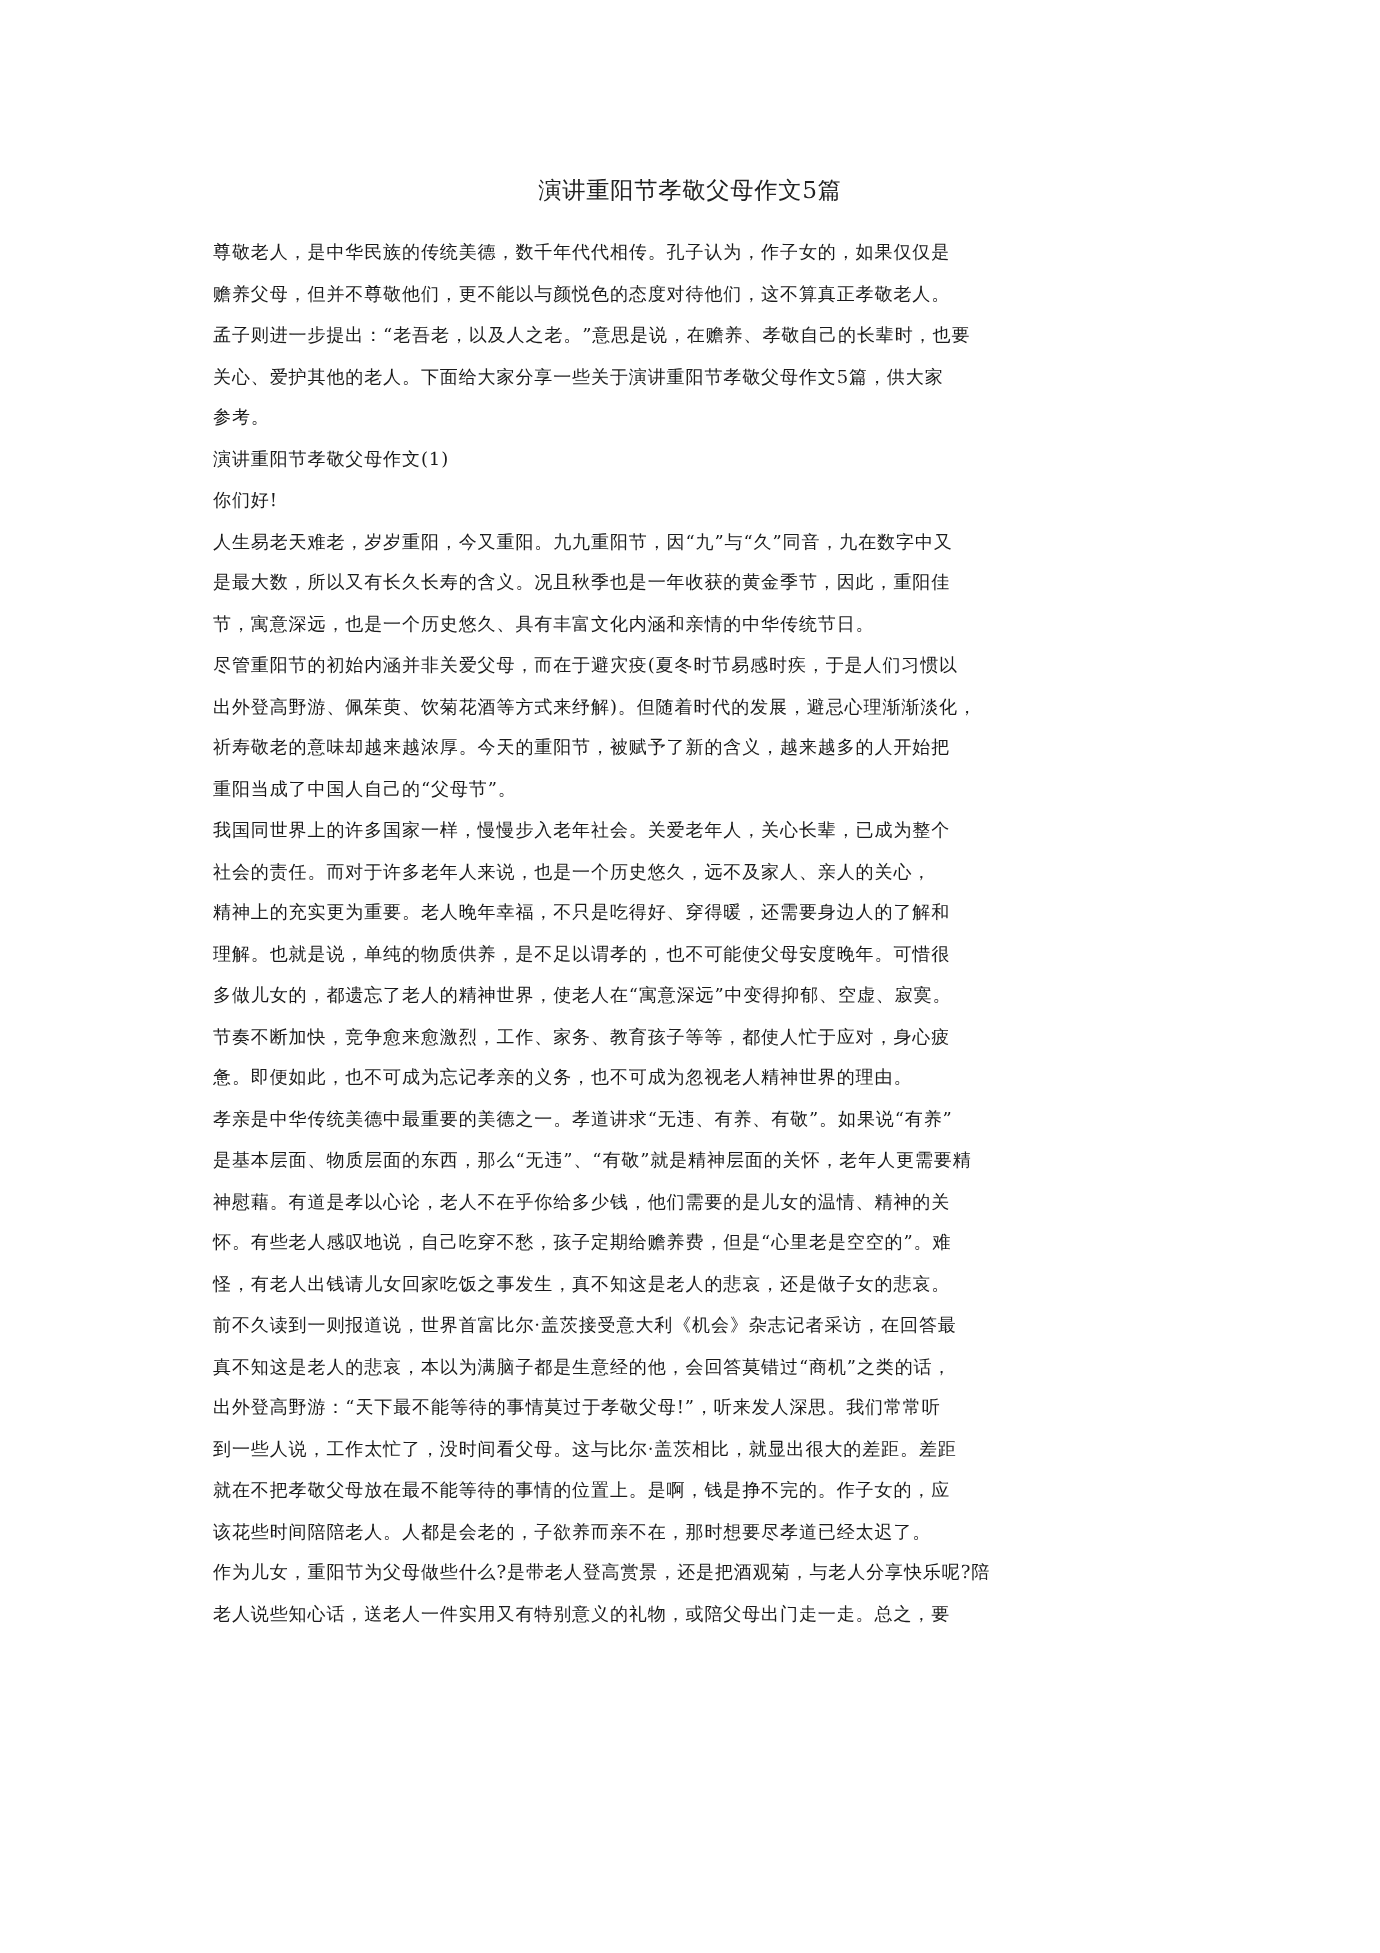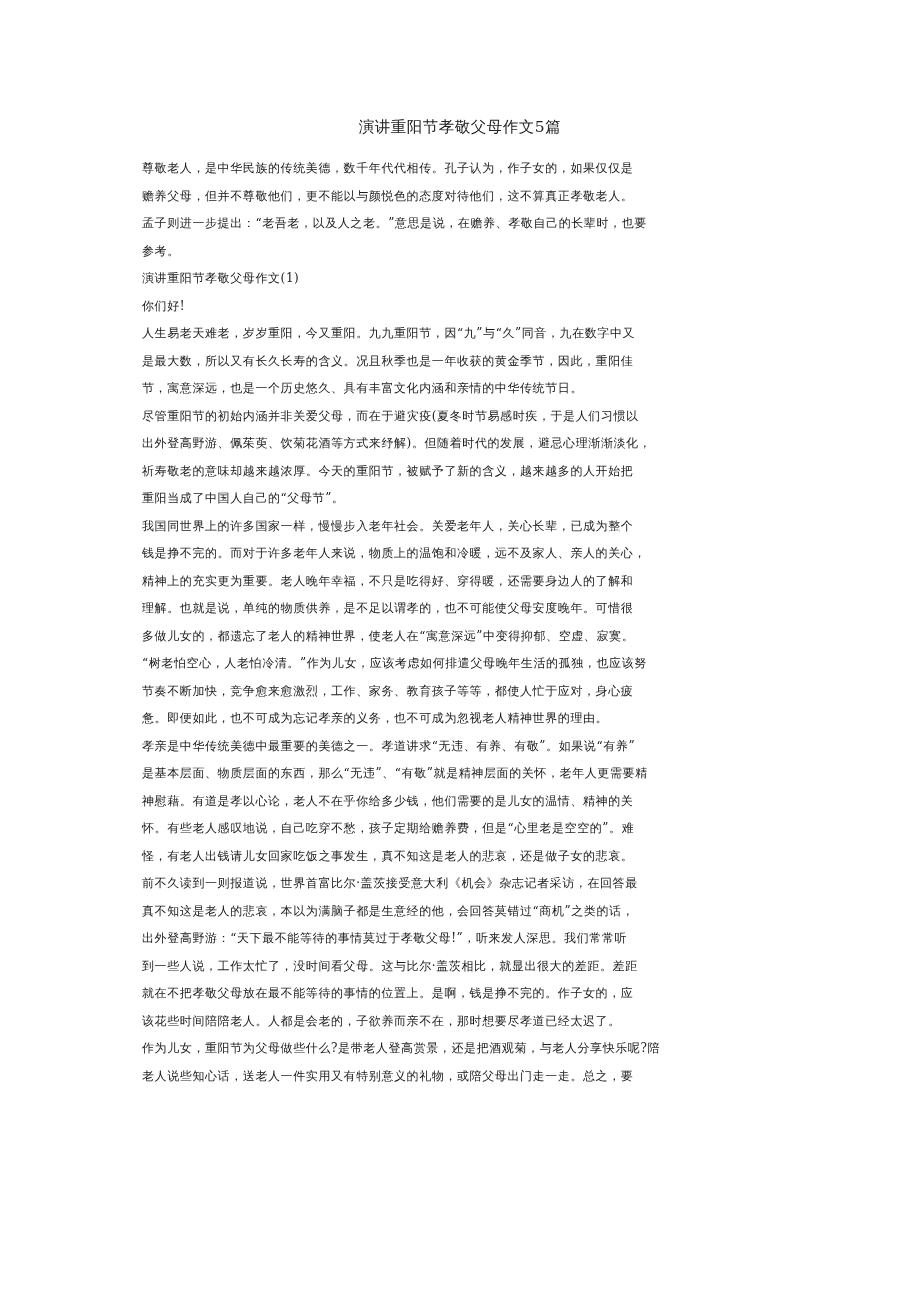--- a/index.html
+++ b/index.html
@@ -26,36 +26,36 @@
 </style>
 </head>
 <body>
 
 <div class="page">
   <div class="title">演讲重阳节孝敬父母作文5篇</div>
   <div class="body" id="doc-body">
       <span class="line">尊敬老人，是中华民族的传统美德，数千年代代相传。孔子认为，作子女的，如果仅仅是</span>
       <span class="line">赡养父母，但并不尊敬他们，更不能以与颜悦色的态度对待他们，这不算真正孝敬老人。</span>
       <span class="line">孟子则进一步提出：“老吾老，以及人之老。”意思是说，在赡养、孝敬自己的长辈时，也要</span>
+      <span class="line">关心、爱护其他的老人。下面给大家分享一些关于演讲重阳节孝敬父母作文5篇，供大家</span>
       <span class="line">参考。</span>
       <span class="line">演讲重阳节孝敬父母作文(1)</span>
       <span class="line">你们好!</span>
       <span class="line">人生易老天难老，岁岁重阳，今又重阳。九九重阳节，因“九”与“久”同音，九在数字中又</span>
       <span class="line">是最大数，所以又有长久长寿的含义。况且秋季也是一年收获的黄金季节，因此，重阳佳</span>
       <span class="line">节，寓意深远，也是一个历史悠久、具有丰富文化内涵和亲情的中华传统节日。</span>
       <span class="line">尽管重阳节的初始内涵并非关爱父母，而在于避灾疫(夏冬时节易感时疾，于是人们习惯以</span>
       <span class="line">出外登高野游、佩茱萸、饮菊花酒等方式来纾解)。但随着时代的发展，避忌心理渐渐淡化，</span>
       <span class="line">祈寿敬老的意味却越来越浓厚。今天的重阳节，被赋予了新的含义，越来越多的人开始把</span>
       <span class="line">重阳当成了中国人自己的“父母节”。</span>
       <span class="line">我国同世界上的许多国家一样，慢慢步入老年社会。关爱老年人，关心长辈，已成为整个</span>
-      <span class="line">钱是挣不完的。而对于许多老年人来说，物质上的温饱和冷暖，远不及家人、亲人的关心，</span>
+      <span class="line">社会的责任。而对于许多老年人来说，也是一个历史悠久，远不及家人、亲人的关心，</span>
       <span class="line">精神上的充实更为重要。老人晚年幸福，不只是吃得好、穿得暖，还需要身边人的了解和</span>
       <span class="line">理解。也就是说，单纯的物质供养，是不足以谓孝的，也不可能使父母安度晚年。可惜很</span>
       <span class="line">多做儿女的，都遗忘了老人的精神世界，使老人在“寓意深远”中变得抑郁、空虚、寂寞。</span>
-      <span class="line">“树老怕空心，人老怕冷清。”作为儿女，应该考虑如何排遣父母晚年生活的孤独，也应该努</span>
       <span class="line">节奏不断加快，竞争愈来愈激烈，工作、家务、教育孩子等等，都使人忙于应对，身心疲</span>
       <span class="line">惫。即便如此，也不可成为忘记孝亲的义务，也不可成为忽视老人精神世界的理由。</span>
       <span class="line">孝亲是中华传统美德中最重要的美德之一。孝道讲求“无违、有养、有敬”。如果说“有养”</span>
       <span class="line">是基本层面、物质层面的东西，那么“无违”、“有敬”就是精神层面的关怀，老年人更需要精</span>
       <span class="line">神慰藉。有道是孝以心论，老人不在乎你给多少钱，他们需要的是儿女的温情、精神的关</span>
       <span class="line">怀。有些老人感叹地说，自己吃穿不愁，孩子定期给赡养费，但是“心里老是空空的”。难</span>
       <span class="line">怪，有老人出钱请儿女回家吃饭之事发生，真不知这是老人的悲哀，还是做子女的悲哀。</span>
       <span class="line">前不久读到一则报道说，世界首富比尔·盖茨接受意大利《机会》杂志记者采访，在回答最</span>
       <span class="line">真不知这是老人的悲哀，本以为满脑子都是生意经的他，会回答莫错过“商机”之类的话，</span>
       <span class="line">出外登高野游：“天下最不能等待的事情莫过于孝敬父母!”，听来发人深思。我们常常听</span>

